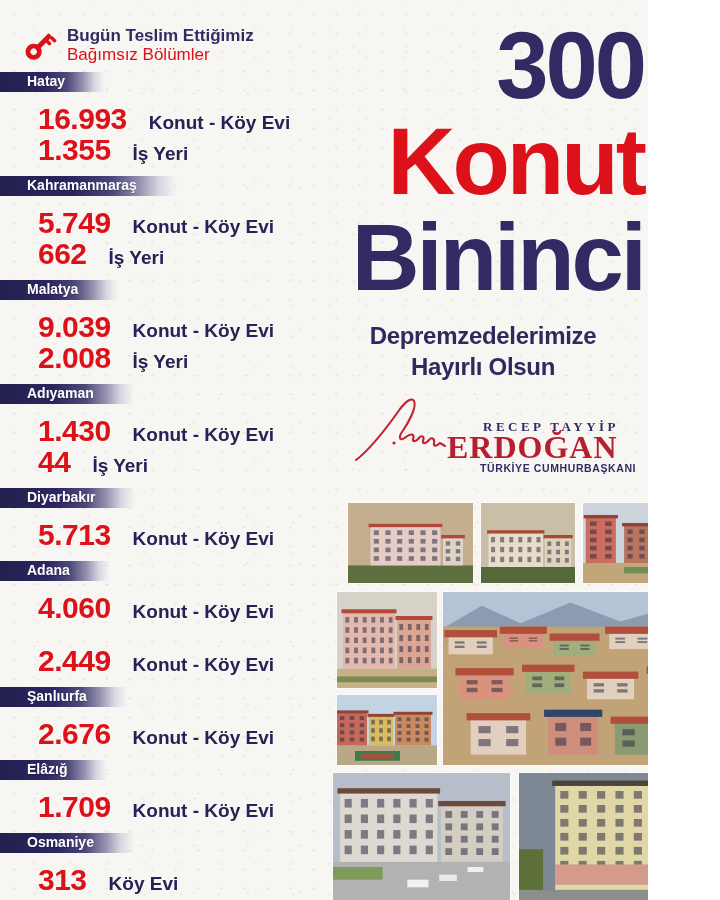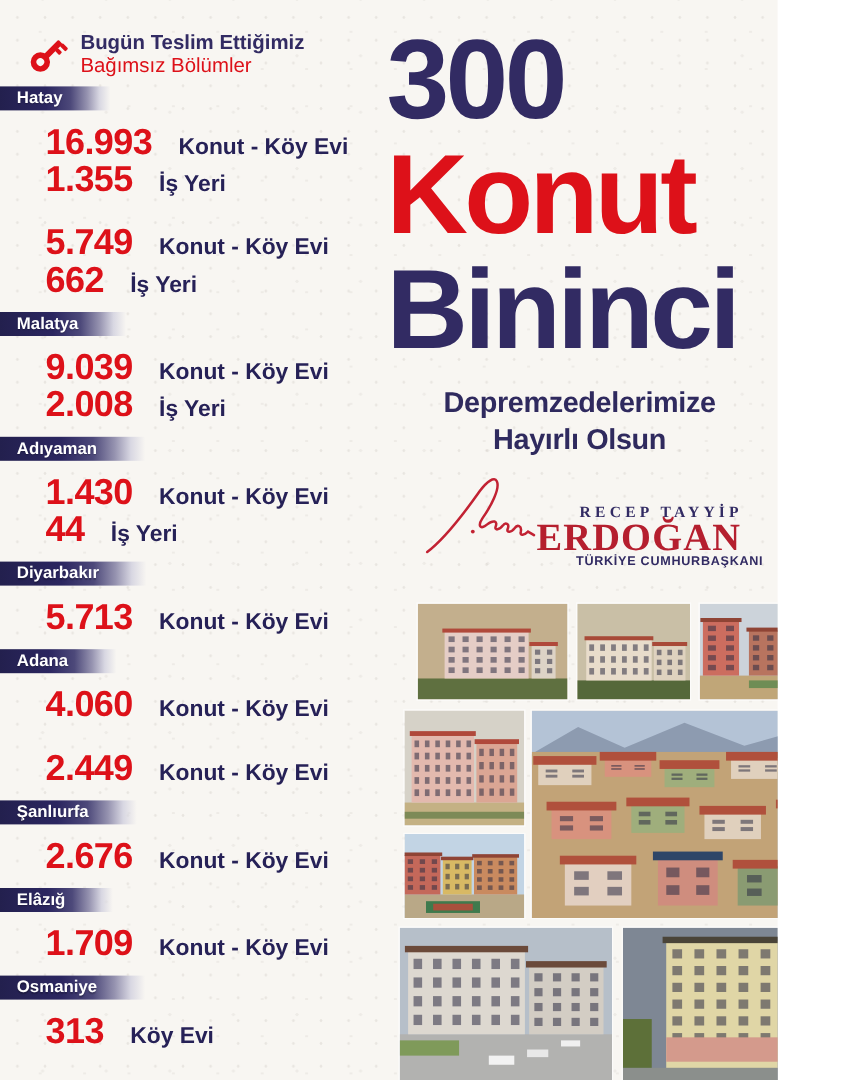--- a/index.html
+++ b/index.html
@@ -17,30 +17,30 @@
   
   .header{position:absolute;left:20px;top:26px;display:flex;align-items:center;gap:9px;}
   .key-wrap{width:38px;height:38px;flex:0 0 auto;}
   .h-line1{color:#322b63;font-size:17px;font-weight:bold;line-height:19px;}
   .h-line2{color:#dd1119;font-size:17px;font-weight:normal;line-height:19px;}
   
   .cities{position:absolute;left:0;top:72px;width:332px;}
   .city-bar{
     display:inline-block;
     color:#fff;font-size:14px;font-weight:bold;line-height:17px;
-    padding:1px 40px 2px 14px;
+    padding:1px 40px 2px 27px;
     background:linear-gradient(90deg,#23204e 0%,#2b2660 42%,#4d497a 64%,#9693b0 79%,#d8d7e2 90%,rgba(248,246,242,0) 100%);
     text-shadow:0 1px 1px rgba(0,0,0,.25);
   }
   .city-stats{padding:10px 0 12px 38px;}
   .stat-row{display:flex;align-items:baseline;gap:22px;height:31px;}
   .stat-value{color:#dd1119;font-size:30px;font-weight:bold;letter-spacing:-.5px;}
   .stat-label{color:#262157;font-size:19px;font-weight:bold;}
   
-  .title{position:absolute;left:322px;top:18px;width:322px;text-align:left;}
+  .title{position:absolute;left:322px;top:18px;width:322px;text-align:right;}
   .title .t{font-size:94px;line-height:96px;font-weight:bold;letter-spacing:-3px;color:#322b63;}
   .title .t-red{color:#dd1119;}
   
   .subtitle{position:absolute;left:330px;top:320px;width:306px;text-align:center;
     color:#2f2a5e;font-size:24px;line-height:31px;font-weight:bold;letter-spacing:-.3px;}
   
   .sig{position:absolute;left:348px;top:390px;width:280px;height:90px;}
   .sig-svg{position:absolute;left:0;top:6px;width:112px;height:70px;}
   .sig-first{position:absolute;left:108px;top:29px;font-family:"Liberation Serif",serif;
     font-size:13px;font-weight:bold;letter-spacing:3.5px;color:#322b63;white-space:nowrap;margin-left:27px;}
@@ -85,20 +85,21 @@
             <span class="stat-label">Konut - Köy Evi</span>
           </div>
           <div class="stat-row">
             <span class="stat-value">1.355</span>
             <span class="stat-label">İş Yeri</span>
           </div>
         </div>
     </div>
 
     <div class="city-block">
+      <div><span class="city-bar"><span>Kahramanmaraş</span></span></div>
       <div class="city-stats">
           <div class="stat-row">
             <span class="stat-value">5.749</span>
             <span class="stat-label">Konut - Köy Evi</span>
           </div>
           <div class="stat-row">
             <span class="stat-value">662</span>
             <span class="stat-label">İş Yeri</span>
           </div>
         </div>

